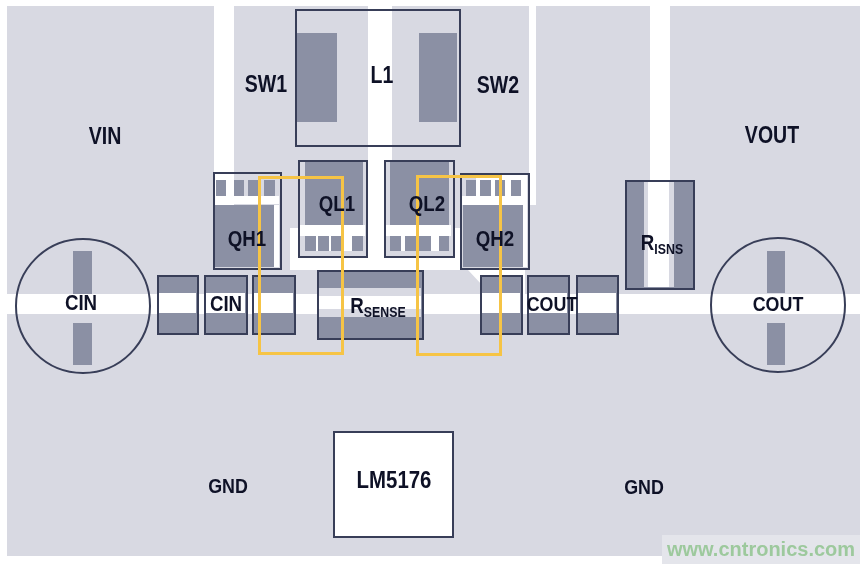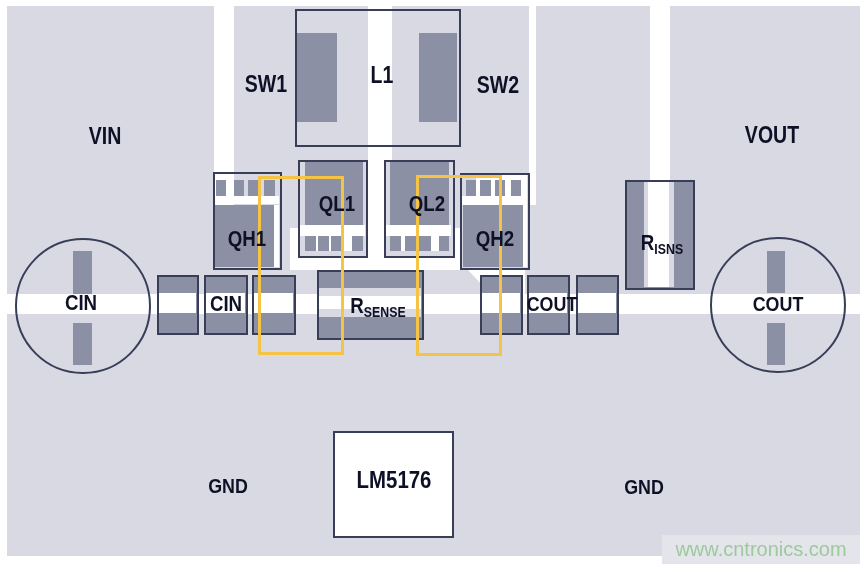--- a/index.html
+++ b/index.html
@@ -13,21 +13,21 @@
   .gray{background:var(--pad);}
   .lav{background:var(--board);}
   .white{background:var(--copper_gap);}
   .pad{position:absolute;background:var(--pad);z-index:3;}
   .circle{position:absolute;border:2.8px solid var(--outline);border-radius:50%;background:transparent;z-index:3;box-sizing:border-box;}
   .loop{position:absolute;border:3.2px solid var(--loop);background:transparent;z-index:5;box-sizing:border-box;}
   .lbl{position:absolute;transform:translate(-50%,-50%) scaleX(0.85);font-weight:bold;
        color:var(--text);white-space:nowrap;z-index:6;letter-spacing:0;line-height:1;}
   .lbl .sb{font-size:0.66em;position:relative;top:4.5px;}
   #watermark-band{position:absolute;background:var(--watermark_bg);z-index:7;display:flex;align-items:center;justify-content:center;}
-  #watermark-text{color:var(--watermark_text);font-size:20px;font-weight:normal;}
+  #watermark-text{color:var(--watermark_text);font-size:20px;font-weight:bold;}
 </style>
 </head>
 <body>
 
 <div id="stage">
 
   <div class="abs board" style="left:7px;top:6px;width:853px;height:550px;"></div>
 
   <div class="w" style="left:7px;top:293.5px;width:853px;height:20px;"></div>
   <div class="w" style="left:214px;top:6px;width:20px;height:166px;"></div>

